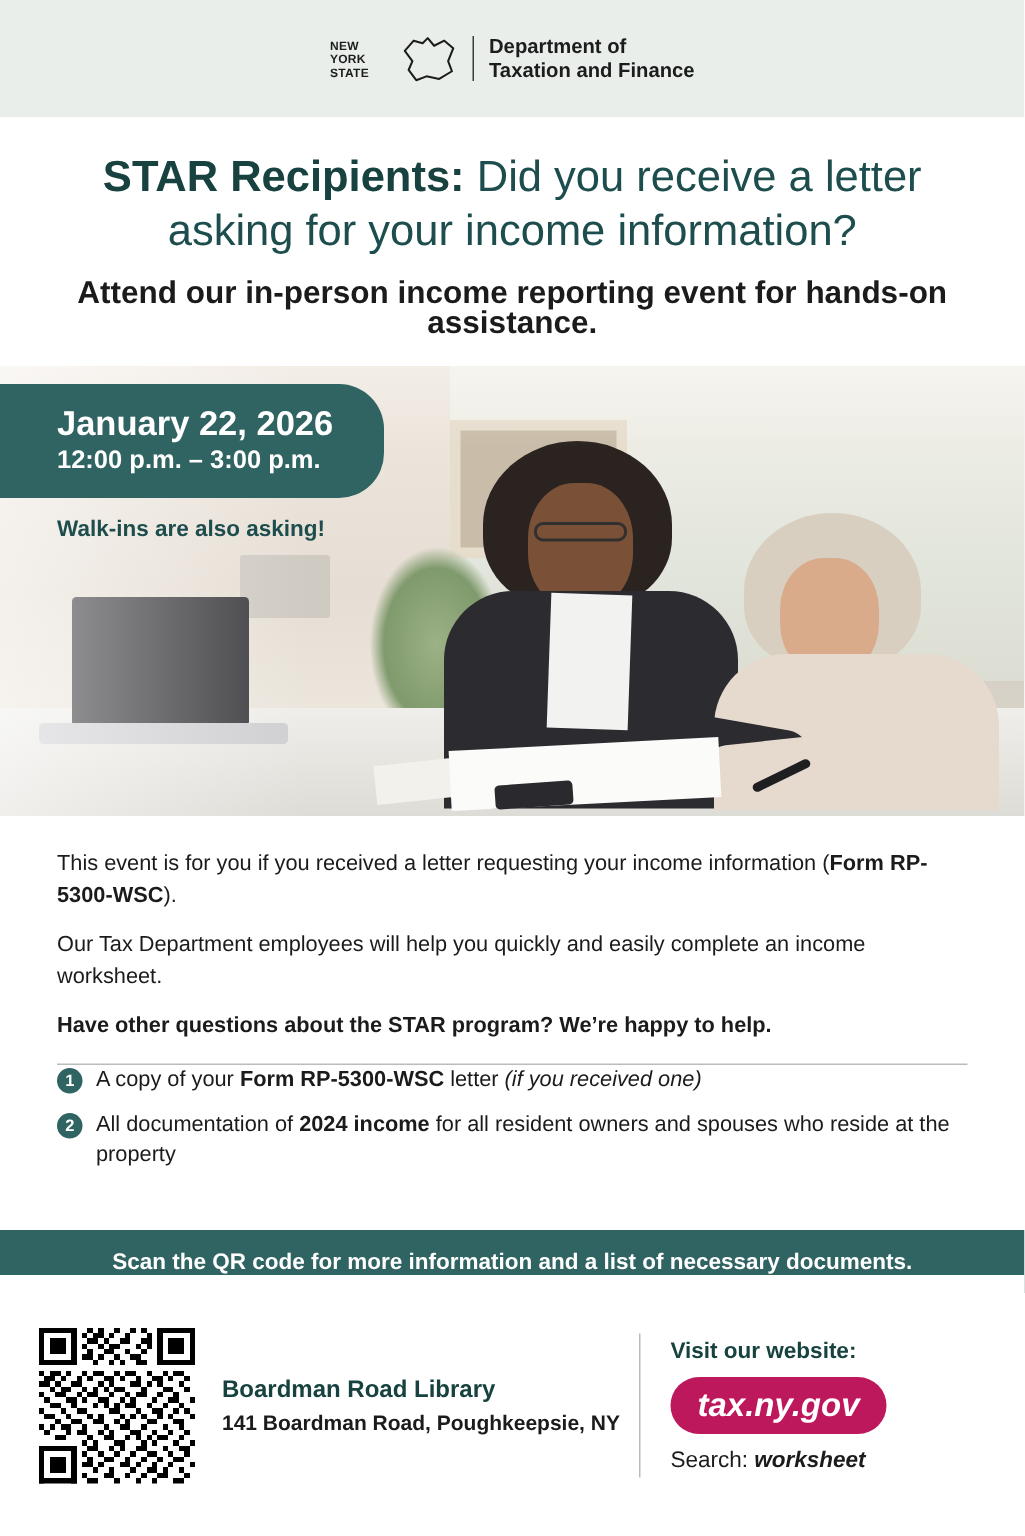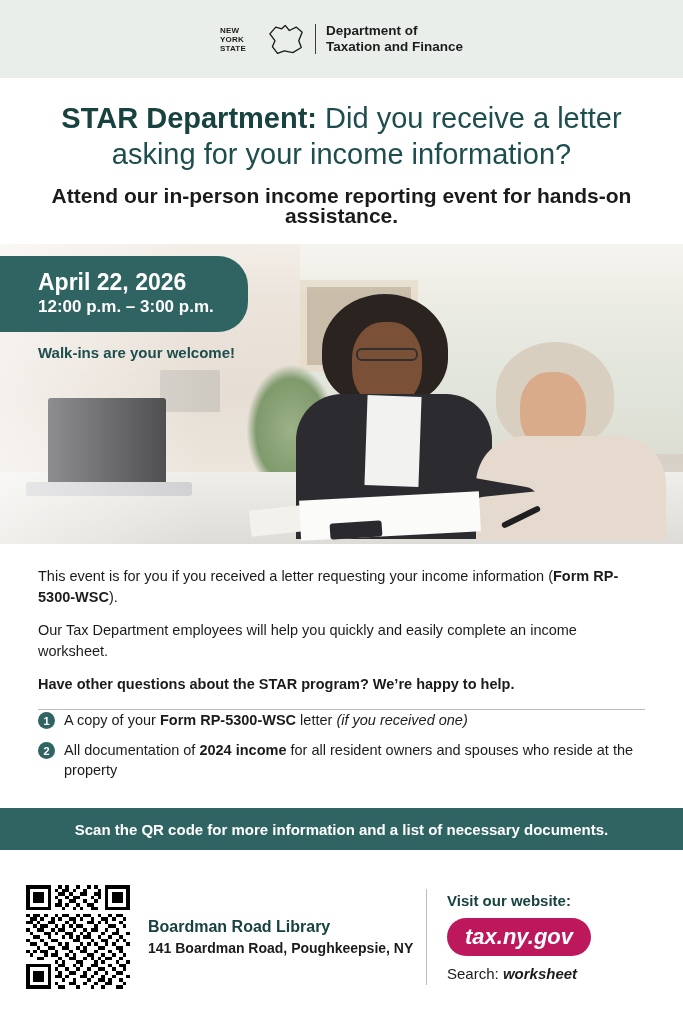--- a/index.html
+++ b/index.html
@@ -194,21 +194,21 @@
     background: #2f6462; color: #fff; font-size: 11px; font-weight: bold;
     display: flex; align-items: center; justify-content: center;
     margin-top: 2px;
   }
   .bring-text { font-size: 14.5px; line-height: 20px; color: #1b1b1b; }
   .bring-text b { font-weight: bold; }
   .bring-text i { font-style: italic; }
 
   
   .qr-banner {
-    position: absolute; left: 0; bottom: 174px; width: 683px; height: 42px;
+    position: absolute; left: 0; bottom: 162px; width: 683px; height: 42px;
     background: #2f6462; color: #ffffff;
     display: flex; align-items: center; justify-content: center;
     font-size: 15px; font-weight: bold;
   }
 
   
   .footer {
     position: absolute; left: 0; bottom: 0; width: 683px; height: 174px;
     background: #ffffff;
     display: flex; align-items: center; padding: 0 26px;
@@ -250,21 +250,21 @@
       </div>
       <div class="divider-v"></div>
       <div class="dept-text">
         Department of<br>Taxation and Finance
       </div>
     </div>
   </div>
 
   <div class="headline-wrap">
     <div class="headline">
-      <b>STAR Department:</b><span> Did you receive a letter asking for your income information?</span>
+      <b>STAR Recipients:</b><span> Did you receive a letter asking for your income information?</span>
     </div>
     <div class="subhead">Attend our in-person income reporting event for hands-on assistance.</div>
   </div>
 
   <div class="photo-band">
     <div class="ph-wallL"></div>
     <div class="ph-window"></div>
     <div class="ph-picframe"></div>
     <div class="ph-plant"></div>
     <div class="ph-shelf"></div>
@@ -282,24 +282,24 @@
     <div class="ph-p2-arm"></div>
     <div class="ph-paper2"></div>
     <div class="ph-paper"></div>
     <div class="ph-pen"></div>
     <div class="ph-laptop-screen"></div>
     <div class="ph-laptop-base"></div>
     <div class="ph-phone"></div>
     <div class="ph-vignette"></div>
 
     <div class="date-chip">
-      <div class="d1">April 22, 2026</div>
+      <div class="d1">January 22, 2026</div>
       <div class="d2">12:00 p.m. – 3:00 p.m.</div>
     </div>
-    <div class="walkins">Walk-ins are your welcome!</div>
+    <div class="walkins">Walk-ins are also asking!</div>
   </div>
 
   <div class="body-copy">
     <p><span>This event is for you if you received a letter requesting your income information (</span><b>Form RP-5300-WSC</b><span>).</span></p>
     <p>Our Tax Department employees will help you quickly and easily complete an income worksheet.</p>
     <p class="hl-green">Have other questions about the STAR program? We’re happy to help.</p>
   </div>
 
   <div class="rule"></div>
 

